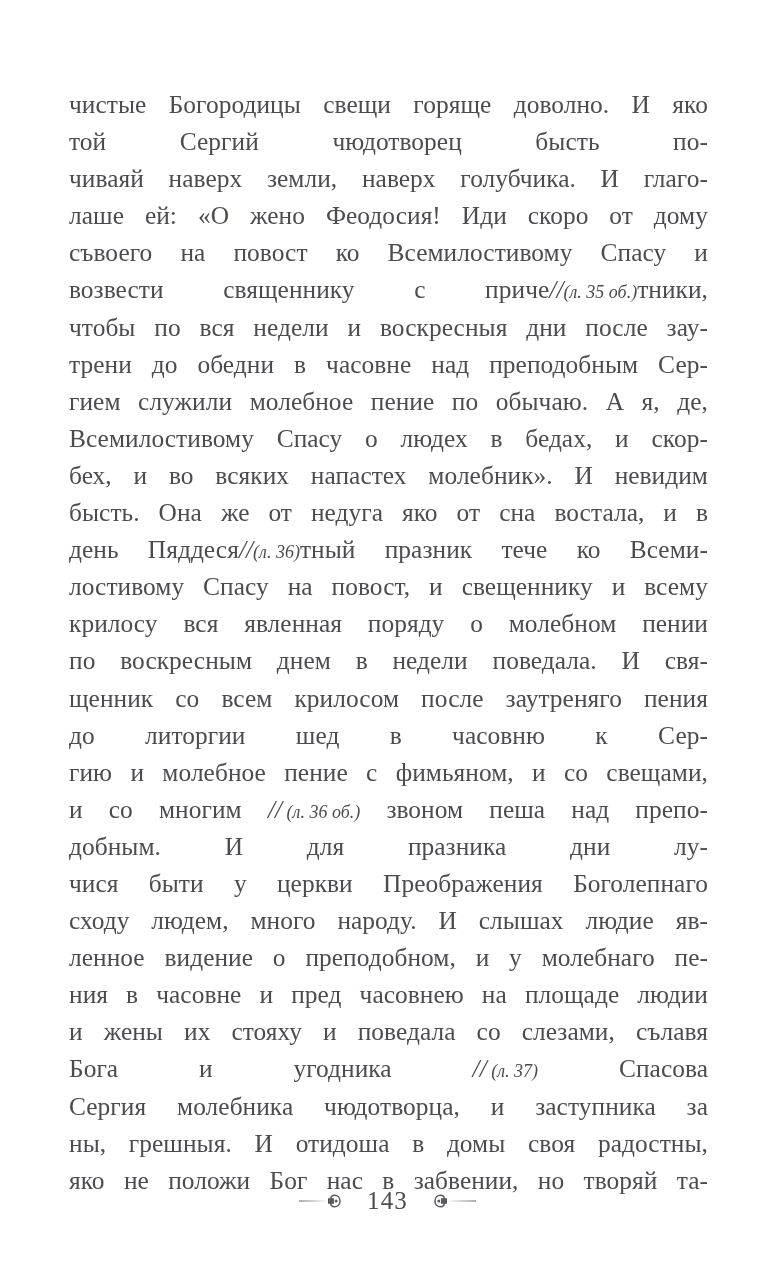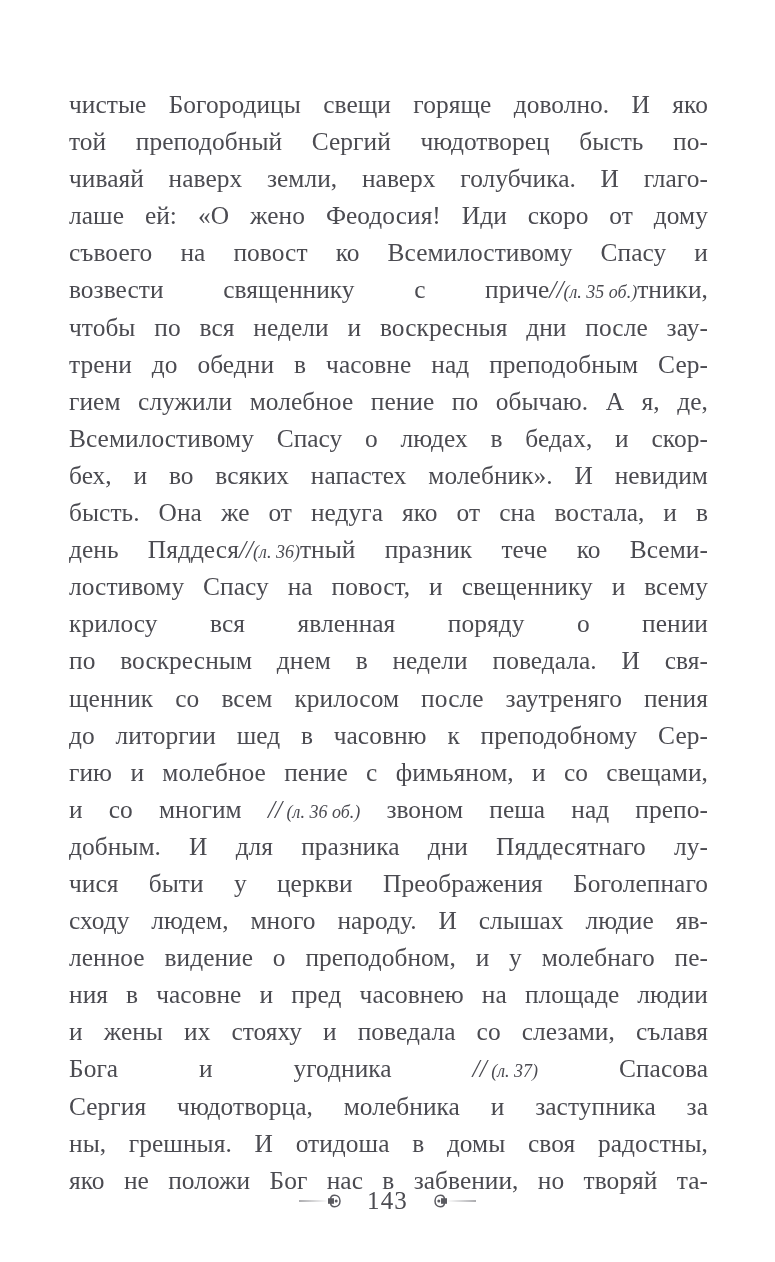--- a/index.html
+++ b/index.html
@@ -92,47 +92,47 @@
   }
   .orn.right { transform: scaleX(-1); }
 </style>
 </head>
 <body>
 
 <div class="page">
 
   <div class="textblock">
       <div class="line just"><span class="w"><span>чистые</span></span><span class="w"><span>Богородицы</span></span><span class="w"><span>свещи</span></span><span class="w"><span>горяще</span></span><span class="w"><span>доволно.</span></span><span class="w"><span>И</span></span><span class="w"><span>яко</span></span></div>
-      <div class="line just"><span class="w"><span>той</span></span><span class="w"><span>преподобный</span></span><span class="w"><span>Сергий</span></span><span class="w"><span>чюдотворец</span></span><span class="w"><span>бысть</span></span><span class="w"><span>по-</span></span></div>
+      <div class="line just"><span class="w"><span>той</span></span><span class="w"><span>Сергий</span></span><span class="w"><span>чюдотворец</span></span><span class="w"><span>бысть</span></span><span class="w"><span>по-</span></span></div>
       <div class="line just"><span class="w"><span>чиваяй</span></span><span class="w"><span>наверх</span></span><span class="w"><span>земли,</span></span><span class="w"><span>наверх</span></span><span class="w"><span>голубчика.</span></span><span class="w"><span>И</span></span><span class="w"><span>глаго-</span></span></div>
       <div class="line just"><span class="w"><span>лаше</span></span><span class="w"><span>ей:</span></span><span class="w"><span>«О</span></span><span class="w"><span>жено</span></span><span class="w"><span>Феодосия!</span></span><span class="w"><span>Иди</span></span><span class="w"><span>скоро</span></span><span class="w"><span>от</span></span><span class="w"><span>дому</span></span></div>
       <div class="line just"><span class="w"><span>съвоего</span></span><span class="w"><span>на</span></span><span class="w"><span>повост</span></span><span class="w"><span>ко</span></span><span class="w"><span>Всемилостивому</span></span><span class="w"><span>Спасу</span></span><span class="w"><span>и</span></span></div>
       <div class="line just"><span class="w"><span>возвести</span></span><span class="w"><span>священнику</span></span><span class="w"><span>с</span></span><span class="w"><span>приче</span><span class="slashes">//</span><span class="folio">(л. 35 об.)</span><span>тники,</span></span></div>
       <div class="line just"><span class="w"><span>чтобы</span></span><span class="w"><span>по</span></span><span class="w"><span>вся</span></span><span class="w"><span>недели</span></span><span class="w"><span>и</span></span><span class="w"><span>воскресныя</span></span><span class="w"><span>дни</span></span><span class="w"><span>после</span></span><span class="w"><span>зау-</span></span></div>
       <div class="line just"><span class="w"><span>трени</span></span><span class="w"><span>до</span></span><span class="w"><span>обедни</span></span><span class="w"><span>в</span></span><span class="w"><span>часовне</span></span><span class="w"><span>над</span></span><span class="w"><span>преподобным</span></span><span class="w"><span>Сер-</span></span></div>
       <div class="line just"><span class="w"><span>гием</span></span><span class="w"><span>служили</span></span><span class="w"><span>молебное</span></span><span class="w"><span>пение</span></span><span class="w"><span>по</span></span><span class="w"><span>обычаю.</span></span><span class="w"><span>А</span></span><span class="w"><span>я,</span></span><span class="w"><span>де,</span></span></div>
       <div class="line just"><span class="w"><span>Всемилостивому</span></span><span class="w"><span>Спасу</span></span><span class="w"><span>о</span></span><span class="w"><span>людех</span></span><span class="w"><span>в</span></span><span class="w"><span>бедах,</span></span><span class="w"><span>и</span></span><span class="w"><span>скор-</span></span></div>
       <div class="line just"><span class="w"><span>бех,</span></span><span class="w"><span>и</span></span><span class="w"><span>во</span></span><span class="w"><span>всяких</span></span><span class="w"><span>напастех</span></span><span class="w"><span>молебник».</span></span><span class="w"><span>И</span></span><span class="w"><span>невидим</span></span></div>
       <div class="line just"><span class="w"><span>бысть.</span></span><span class="w"><span>Она</span></span><span class="w"><span>же</span></span><span class="w"><span>от</span></span><span class="w"><span>недуга</span></span><span class="w"><span>яко</span></span><span class="w"><span>от</span></span><span class="w"><span>сна</span></span><span class="w"><span>востала,</span></span><span class="w"><span>и</span></span><span class="w"><span>в</span></span></div>
       <div class="line just"><span class="w"><span>день</span></span><span class="w"><span>Пяддеся</span><span class="slashes">//</span><span class="folio">(л. 36)</span><span>тный</span></span><span class="w"><span>празник</span></span><span class="w"><span>тече</span></span><span class="w"><span>ко</span></span><span class="w"><span>Всеми-</span></span></div>
       <div class="line just"><span class="w"><span>лостивому</span></span><span class="w"><span>Спасу</span></span><span class="w"><span>на</span></span><span class="w"><span>повост,</span></span><span class="w"><span>и</span></span><span class="w"><span>свещеннику</span></span><span class="w"><span>и</span></span><span class="w"><span>всему</span></span></div>
-      <div class="line just"><span class="w"><span>крилосу</span></span><span class="w"><span>вся</span></span><span class="w"><span>явленная</span></span><span class="w"><span>поряду</span></span><span class="w"><span>о</span></span><span class="w"><span>пении</span></span></div>
+      <div class="line just"><span class="w"><span>крилосу</span></span><span class="w"><span>вся</span></span><span class="w"><span>явленная</span></span><span class="w"><span>поряду</span></span><span class="w"><span>о</span></span><span class="w"><span>молебном</span></span><span class="w"><span>пении</span></span></div>
       <div class="line just"><span class="w"><span>по</span></span><span class="w"><span>воскресным</span></span><span class="w"><span>днем</span></span><span class="w"><span>в</span></span><span class="w"><span>недели</span></span><span class="w"><span>поведала.</span></span><span class="w"><span>И</span></span><span class="w"><span>свя-</span></span></div>
       <div class="line just"><span class="w"><span>щенник</span></span><span class="w"><span>со</span></span><span class="w"><span>всем</span></span><span class="w"><span>крилосом</span></span><span class="w"><span>после</span></span><span class="w"><span>заутреняго</span></span><span class="w"><span>пения</span></span></div>
-      <div class="line just"><span class="w"><span>до</span></span><span class="w"><span>литоргии</span></span><span class="w"><span>шед</span></span><span class="w"><span>в</span></span><span class="w"><span>часовню</span></span><span class="w"><span>к</span></span><span class="w"><span>преподобному</span></span><span class="w"><span>Сер-</span></span></div>
+      <div class="line just"><span class="w"><span>до</span></span><span class="w"><span>литоргии</span></span><span class="w"><span>шед</span></span><span class="w"><span>в</span></span><span class="w"><span>часовню</span></span><span class="w"><span>к</span></span><span class="w"><span>Сер-</span></span></div>
       <div class="line just"><span class="w"><span>гию</span></span><span class="w"><span>и</span></span><span class="w"><span>молебное</span></span><span class="w"><span>пение</span></span><span class="w"><span>с</span></span><span class="w"><span>фимьяном,</span></span><span class="w"><span>и</span></span><span class="w"><span>со</span></span><span class="w"><span>свещами,</span></span></div>
       <div class="line just"><span class="w"><span>и</span></span><span class="w"><span>со</span></span><span class="w"><span>многим</span></span><span class="w"><span class="slashes">//</span><span class="folio"> (л. 36 об.)</span></span><span class="w"><span>звоном</span></span><span class="w"><span>пеша</span></span><span class="w"><span>над</span></span><span class="w"><span>препо-</span></span></div>
-      <div class="line just"><span class="w"><span>добным.</span></span><span class="w"><span>И</span></span><span class="w"><span>для</span></span><span class="w"><span>празника</span></span><span class="w"><span>дни</span></span><span class="w"><span>Пяддесятнаго</span></span><span class="w"><span>лу-</span></span></div>
+      <div class="line just"><span class="w"><span>добным.</span></span><span class="w"><span>И</span></span><span class="w"><span>для</span></span><span class="w"><span>празника</span></span><span class="w"><span>дни</span></span><span class="w"><span>лу-</span></span></div>
       <div class="line just"><span class="w"><span>чися</span></span><span class="w"><span>быти</span></span><span class="w"><span>у</span></span><span class="w"><span>церкви</span></span><span class="w"><span>Преображения</span></span><span class="w"><span>Боголепнаго</span></span></div>
       <div class="line just"><span class="w"><span>сходу</span></span><span class="w"><span>людем,</span></span><span class="w"><span>много</span></span><span class="w"><span>народу.</span></span><span class="w"><span>И</span></span><span class="w"><span>слышах</span></span><span class="w"><span>людие</span></span><span class="w"><span>яв-</span></span></div>
       <div class="line just"><span class="w"><span>ленное</span></span><span class="w"><span>видение</span></span><span class="w"><span>о</span></span><span class="w"><span>преподобном,</span></span><span class="w"><span>и</span></span><span class="w"><span>у</span></span><span class="w"><span>молебнаго</span></span><span class="w"><span>пе-</span></span></div>
       <div class="line just"><span class="w"><span>ния</span></span><span class="w"><span>в</span></span><span class="w"><span>часовне</span></span><span class="w"><span>и</span></span><span class="w"><span>пред</span></span><span class="w"><span>часовнею</span></span><span class="w"><span>на</span></span><span class="w"><span>площаде</span></span><span class="w"><span>людии</span></span></div>
       <div class="line just"><span class="w"><span>и</span></span><span class="w"><span>жены</span></span><span class="w"><span>их</span></span><span class="w"><span>стояху</span></span><span class="w"><span>и</span></span><span class="w"><span>поведала</span></span><span class="w"><span>со</span></span><span class="w"><span>слезами,</span></span><span class="w"><span>сълавя</span></span></div>
       <div class="line just"><span class="w"><span>Бога</span></span><span class="w"><span>и</span></span><span class="w"><span>угодника</span></span><span class="w"><span class="slashes">//</span><span class="folio"> (л. 37)</span></span><span class="w"><span>Спасова</span></span></div>
-      <div class="line just"><span class="w"><span>Сергия</span></span><span class="w"><span>чюдотворца,</span></span><span class="w"><span>молебника</span></span><span class="w"><span>и</span></span><span class="w"><span>заступника</span></span><span class="w"><span>за</span></span></div>
+      <div class="line just"><span class="w"><span>Сергия</span></span><span class="w"><span>молебника</span></span><span class="w"><span>чюдотворца,</span></span><span class="w"><span>и</span></span><span class="w"><span>заступника</span></span><span class="w"><span>за</span></span></div>
       <div class="line just"><span class="w"><span>ны,</span></span><span class="w"><span>грешныя.</span></span><span class="w"><span>И</span></span><span class="w"><span>отидоша</span></span><span class="w"><span>в</span></span><span class="w"><span>домы</span></span><span class="w"><span>своя</span></span><span class="w"><span>радостны,</span></span></div>
       <div class="line just"><span class="w"><span>яко</span></span><span class="w"><span>не</span></span><span class="w"><span>положи</span></span><span class="w"><span>Бог</span></span><span class="w"><span>нас</span></span><span class="w"><span>в</span></span><span class="w"><span>забвении,</span></span><span class="w"><span>но</span></span><span class="w"><span>творяй</span></span><span class="w"><span>та-</span></span></div>
     </div>
 
   <div class="footer">
     <span class="orn left">
       <svg viewBox="0 0 56 18" width="56" height="18" aria-hidden="true">
         <path d="M1 9.6 L30 9.1 L30 8.9 L1 8.4 Z" fill="currentColor"></path>
         <path d="M30 6.2 L36 6.2 L36 11.8 L30 11.8 Z" fill="currentColor"></path>
         <path d="M42 9 C42 5.4 39.6 3.2 36.6 3.2 C34.2 3.2 32.6 5 32.6 7.2

